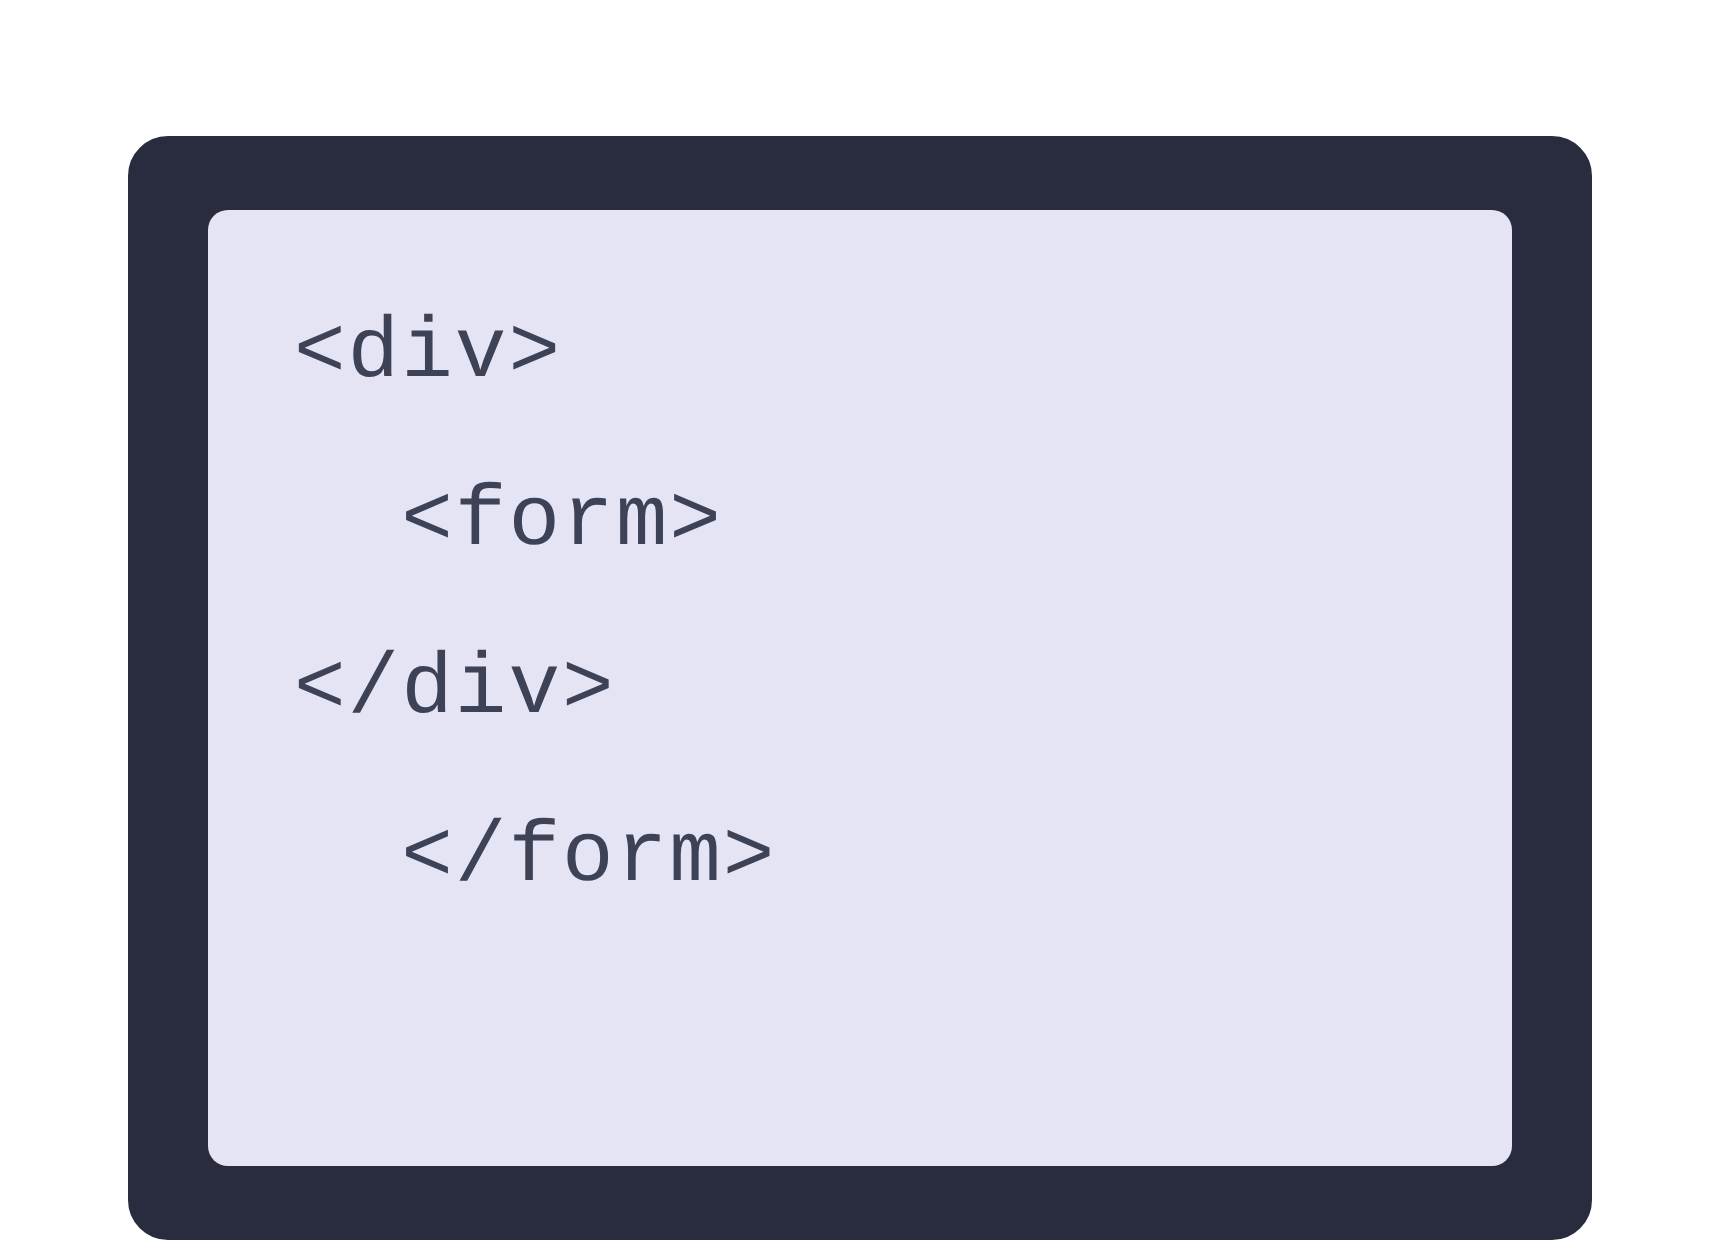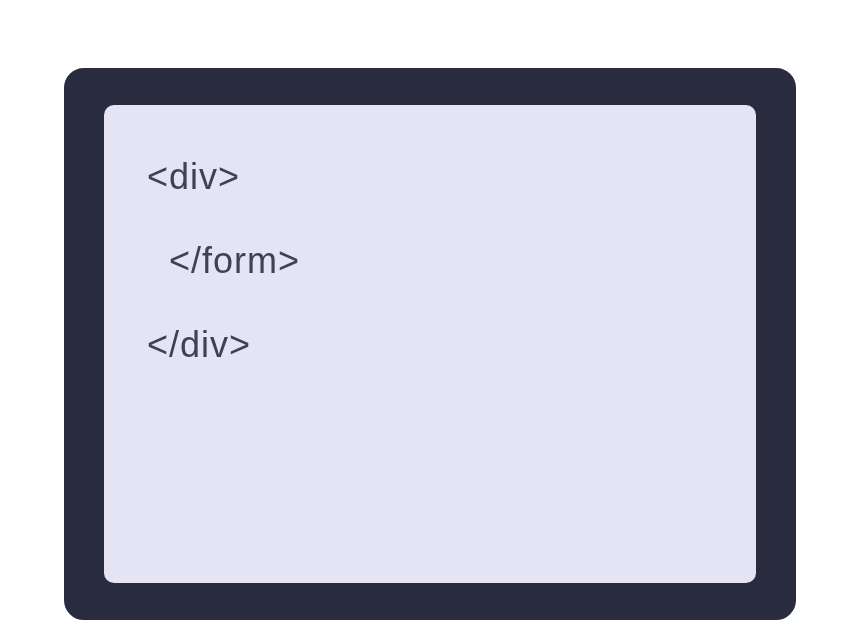--- a/index.html
+++ b/index.html
@@ -35,30 +35,31 @@
   }
   .code-panel {
     width: 100%;
     height: 100%;
     background: var(--panel-bg);
     border-radius: 10px;
     padding: 30px 20px 0 43px;
     overflow: hidden;
   }
   .code-line {
-    font-family: Liberation Sans, sans-serif;
-    font-size: 36px;
+    font-family: Liberation Mono, monospace;
+    font-size: 43px;
     line-height: 84px;
     letter-spacing: 1px;
     color: var(--code-text);
     white-space: pre;
   }
 </style>
 </head>
 <body>
 
 <div class="code-card">
   <div class="code-panel">
     <div class="code-line">&lt;div&gt;</div>
+    <div class="code-line">  &lt;form&gt;</div>
+    <div class="code-line">&lt;/div&gt;</div>
     <div class="code-line">  &lt;/form&gt;</div>
-    <div class="code-line">&lt;/div&gt;</div>
   </div>
 </div>
 
 </body></html>

